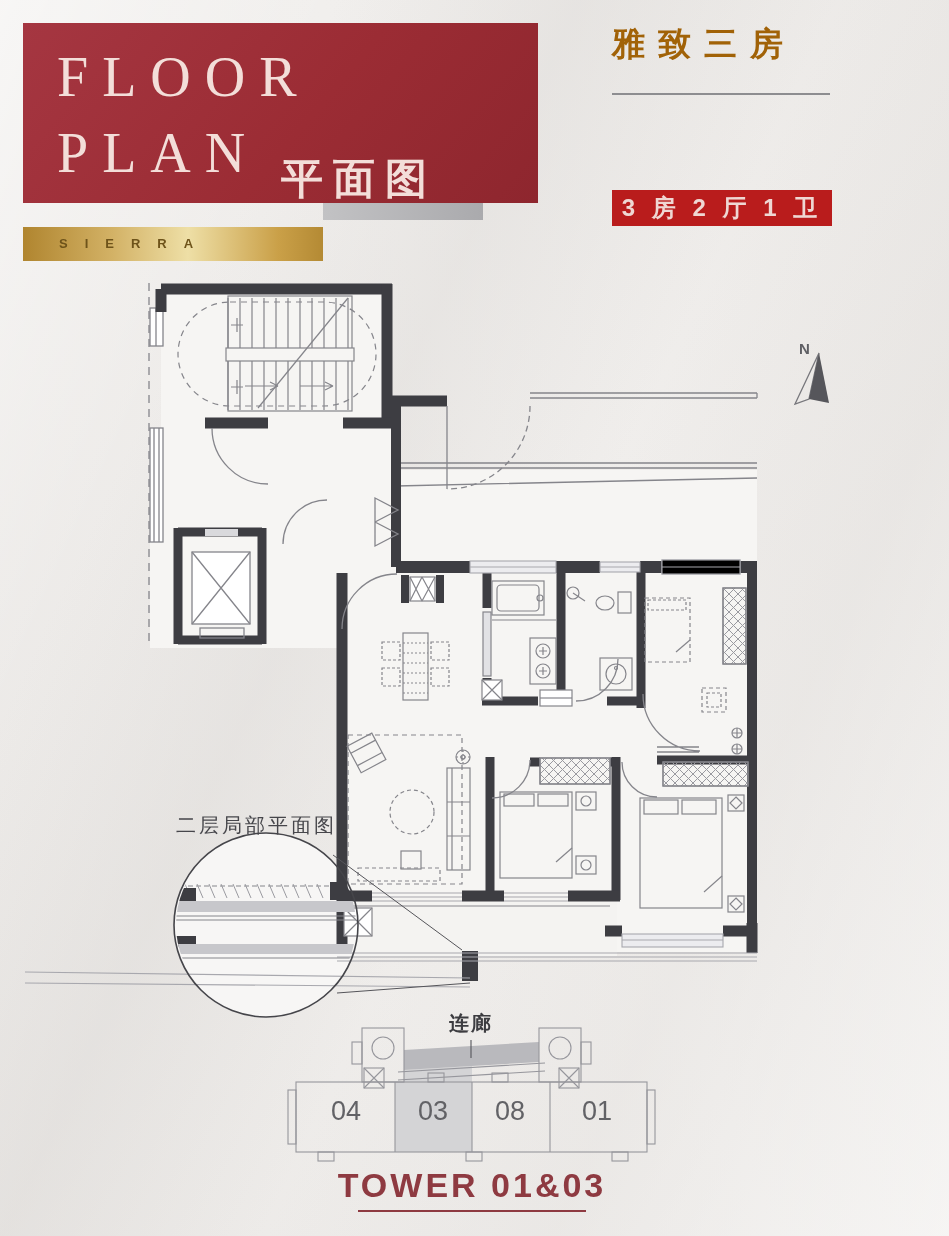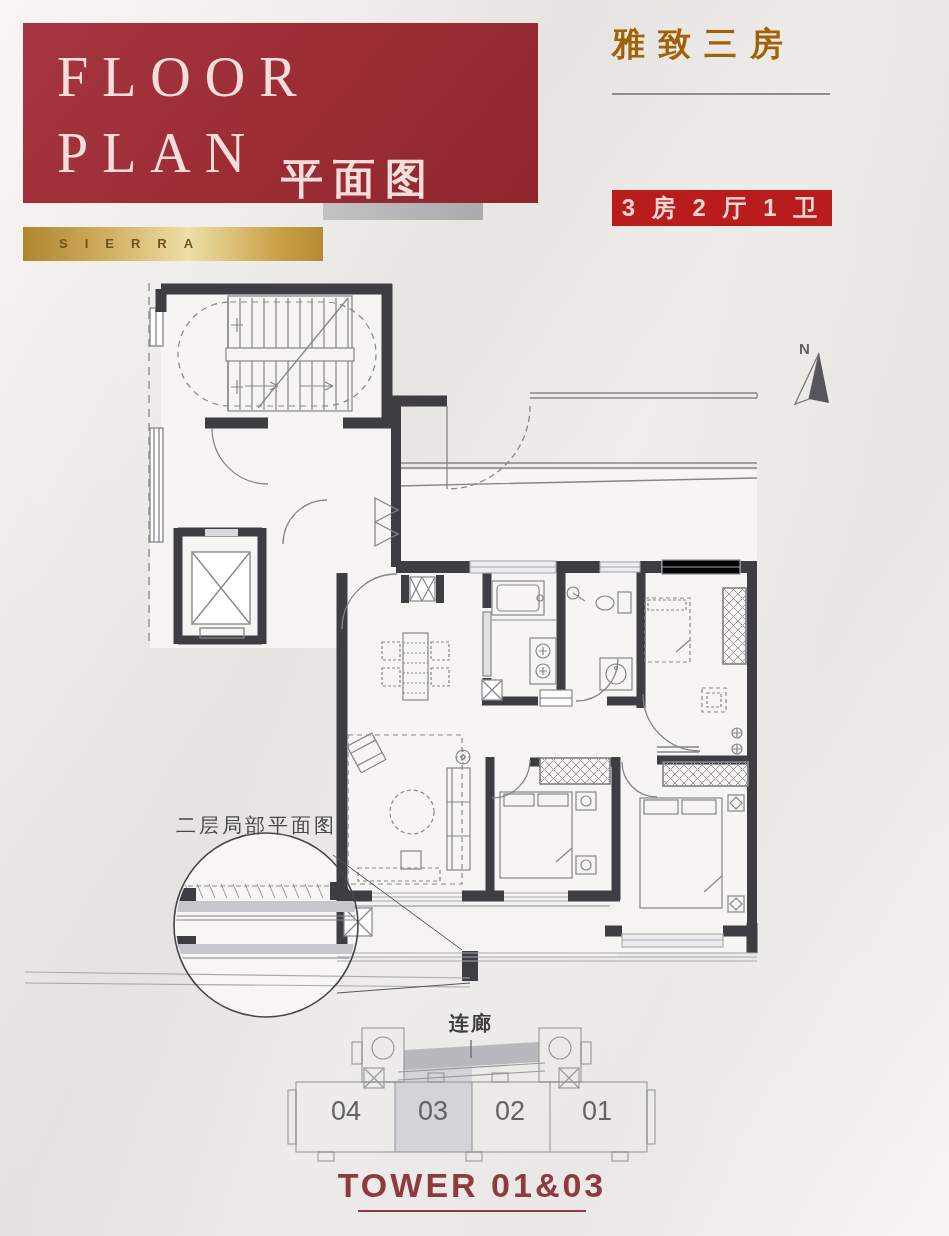--- a/index.html
+++ b/index.html
@@ -332,18 +332,18 @@
   <div class="txt unit-name">雅致三房</div>
   <div class="rule"></div>
   <div class="txt badge">3 房 2 厅 1 卫</div>
 
   <div class="txt north-label">N</div>
   <div class="txt detail-note">二层局部平面图</div>
 
   <div class="txt bridge-label">连廊</div>
   <div class="txt unit-num" style="left:346px;">04</div>
   <div class="txt unit-num" style="left:433px;">03</div>
-  <div class="txt unit-num" style="left:510px;">02</div>
+  <div class="txt unit-num" style="left:510px;">08</div>
   <div class="txt unit-num" style="left:597px;text-align:right;">01</div>
   <div class="txt tower-title">TOWER 01&amp;03</div>
   <div class="tower-rule"></div>
 
 </div>
 
 </body></html>

